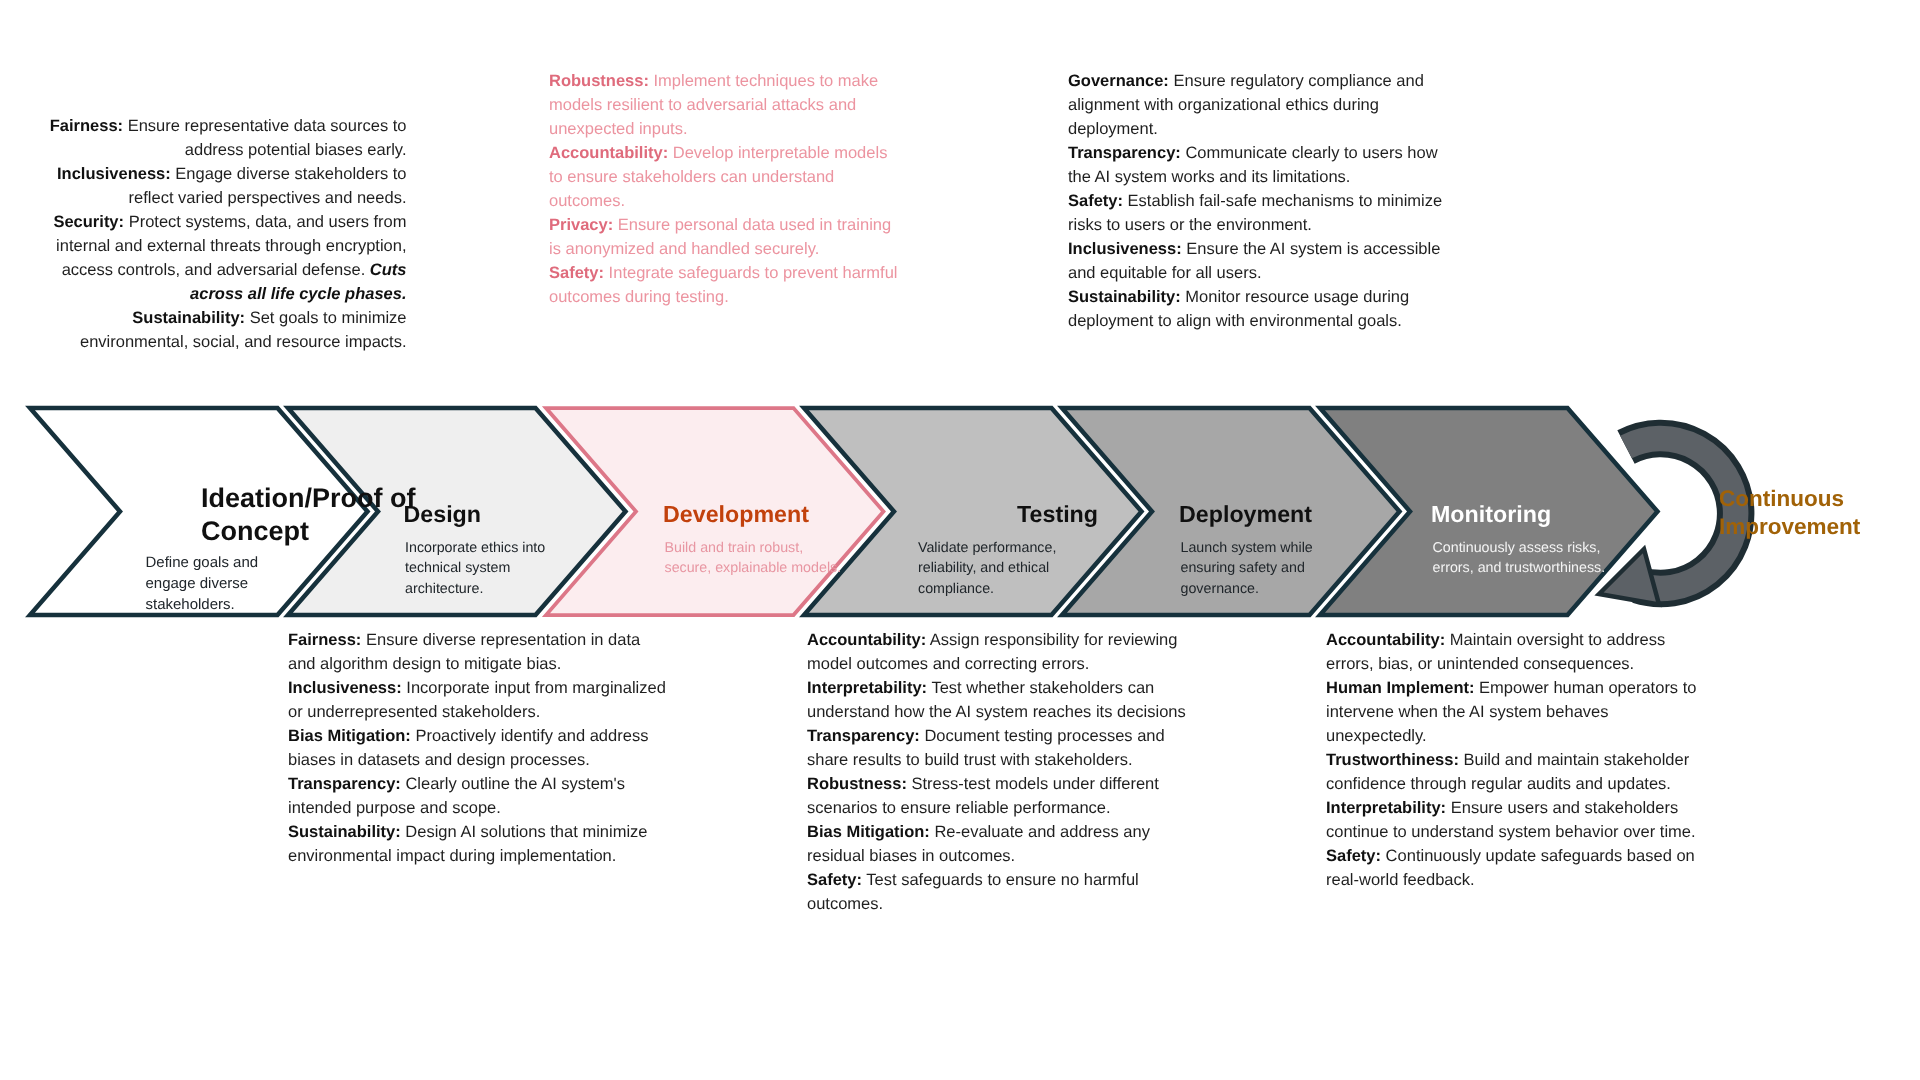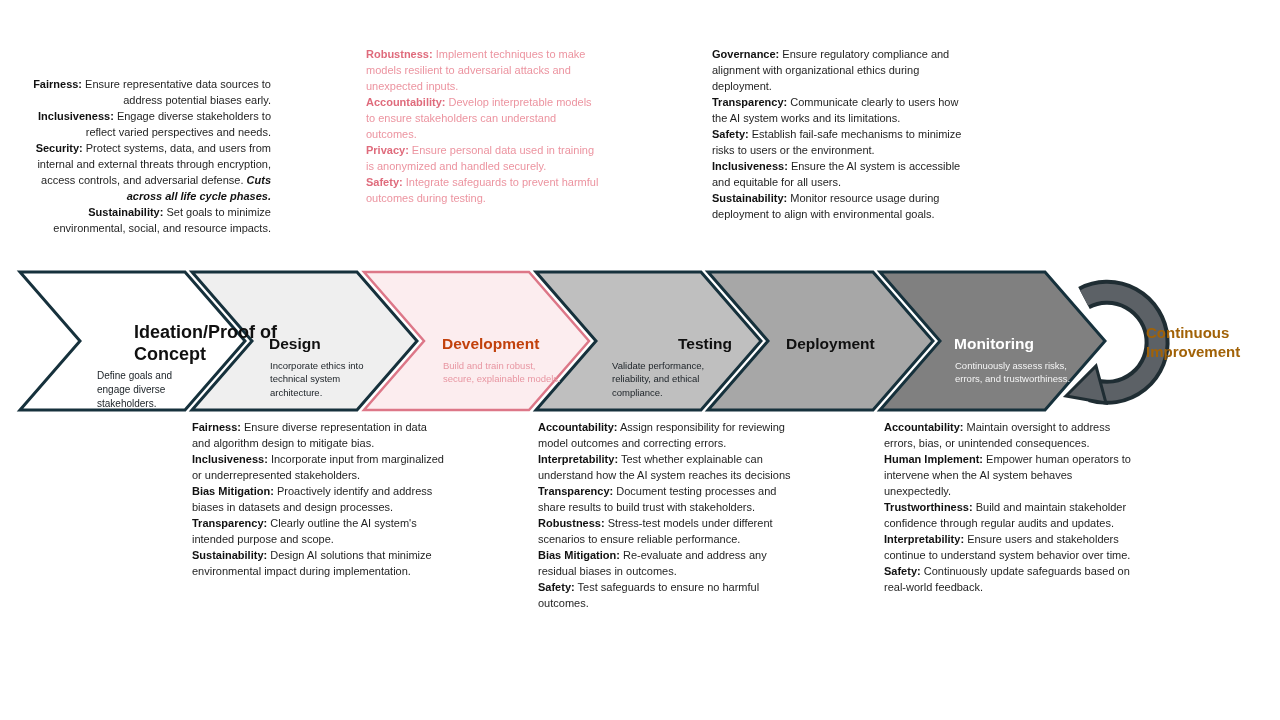--- a/index.html
+++ b/index.html
@@ -59,20 +59,21 @@
 
   <div class="stage-title t0">Ideation/Proof of Concept</div>
   <div class="stage-sub  s0">Define goals and engage diverse stakeholders.</div>
   <div class="stage-title t1">Design</div>
   <div class="stage-sub  s1">Incorporate ethics into technical system architecture.</div>
   <div class="stage-title t2">Development</div>
   <div class="stage-sub  s2">Build and train robust, secure, explainable models.</div>
   <div class="stage-title t3">Testing</div>
   <div class="stage-sub  s3">Validate performance, reliability, and ethical compliance.</div>
   <div class="stage-title t4">Deployment</div>
+  <div class="stage-sub  s4">Launch system while ensuring safety and governance.</div>
   <div class="stage-title t5">Monitoring</div>
   <div class="stage-sub  s5">Continuously assess risks, errors, and trustworthiness.</div>
 
   <div class="ci-label">Continuous Improvement</div>
 
   <div class="notes b-topleft">
 
       <div class="item"><b class="term">Fairness:</b><span> Ensure representative data sources to address potential biases early.</span><b class="bi"></b></div>
 
       <div class="item"><b class="term">Inclusiveness:</b><span> Engage diverse stakeholders to reflect varied perspectives and needs.</span><b class="bi"></b></div>
@@ -117,21 +118,21 @@
 
       <div class="item"><b class="term">Transparency:</b><span> Clearly outline the AI system's intended purpose and scope.</span></div>
 
       <div class="item"><b class="term">Sustainability:</b><span> Design AI solutions that minimize environmental impact during implementation.</span></div>
     </div>
 
   <div class="notes b-botmid">
 
       <div class="item"><b class="term">Accountability:</b><span> Assign responsibility for reviewing model outcomes and correcting errors.</span></div>
 
-      <div class="item"><b class="term">Interpretability:</b><span> Test whether explainable can understand how the AI system reaches its decisions</span></div>
+      <div class="item"><b class="term">Interpretability:</b><span> Test whether stakeholders can understand how the AI system reaches its decisions</span></div>
 
       <div class="item"><b class="term">Transparency:</b><span> Document testing processes and share results to build trust with stakeholders.</span></div>
 
       <div class="item"><b class="term">Robustness:</b><span> Stress-test models under different scenarios to ensure reliable performance.</span></div>
 
       <div class="item"><b class="term">Bias Mitigation:</b><span> Re-evaluate and address any residual biases in outcomes.</span></div>
 
       <div class="item"><b class="term">Safety:</b><span> Test safeguards to ensure no harmful outcomes.</span></div>
     </div>
 

